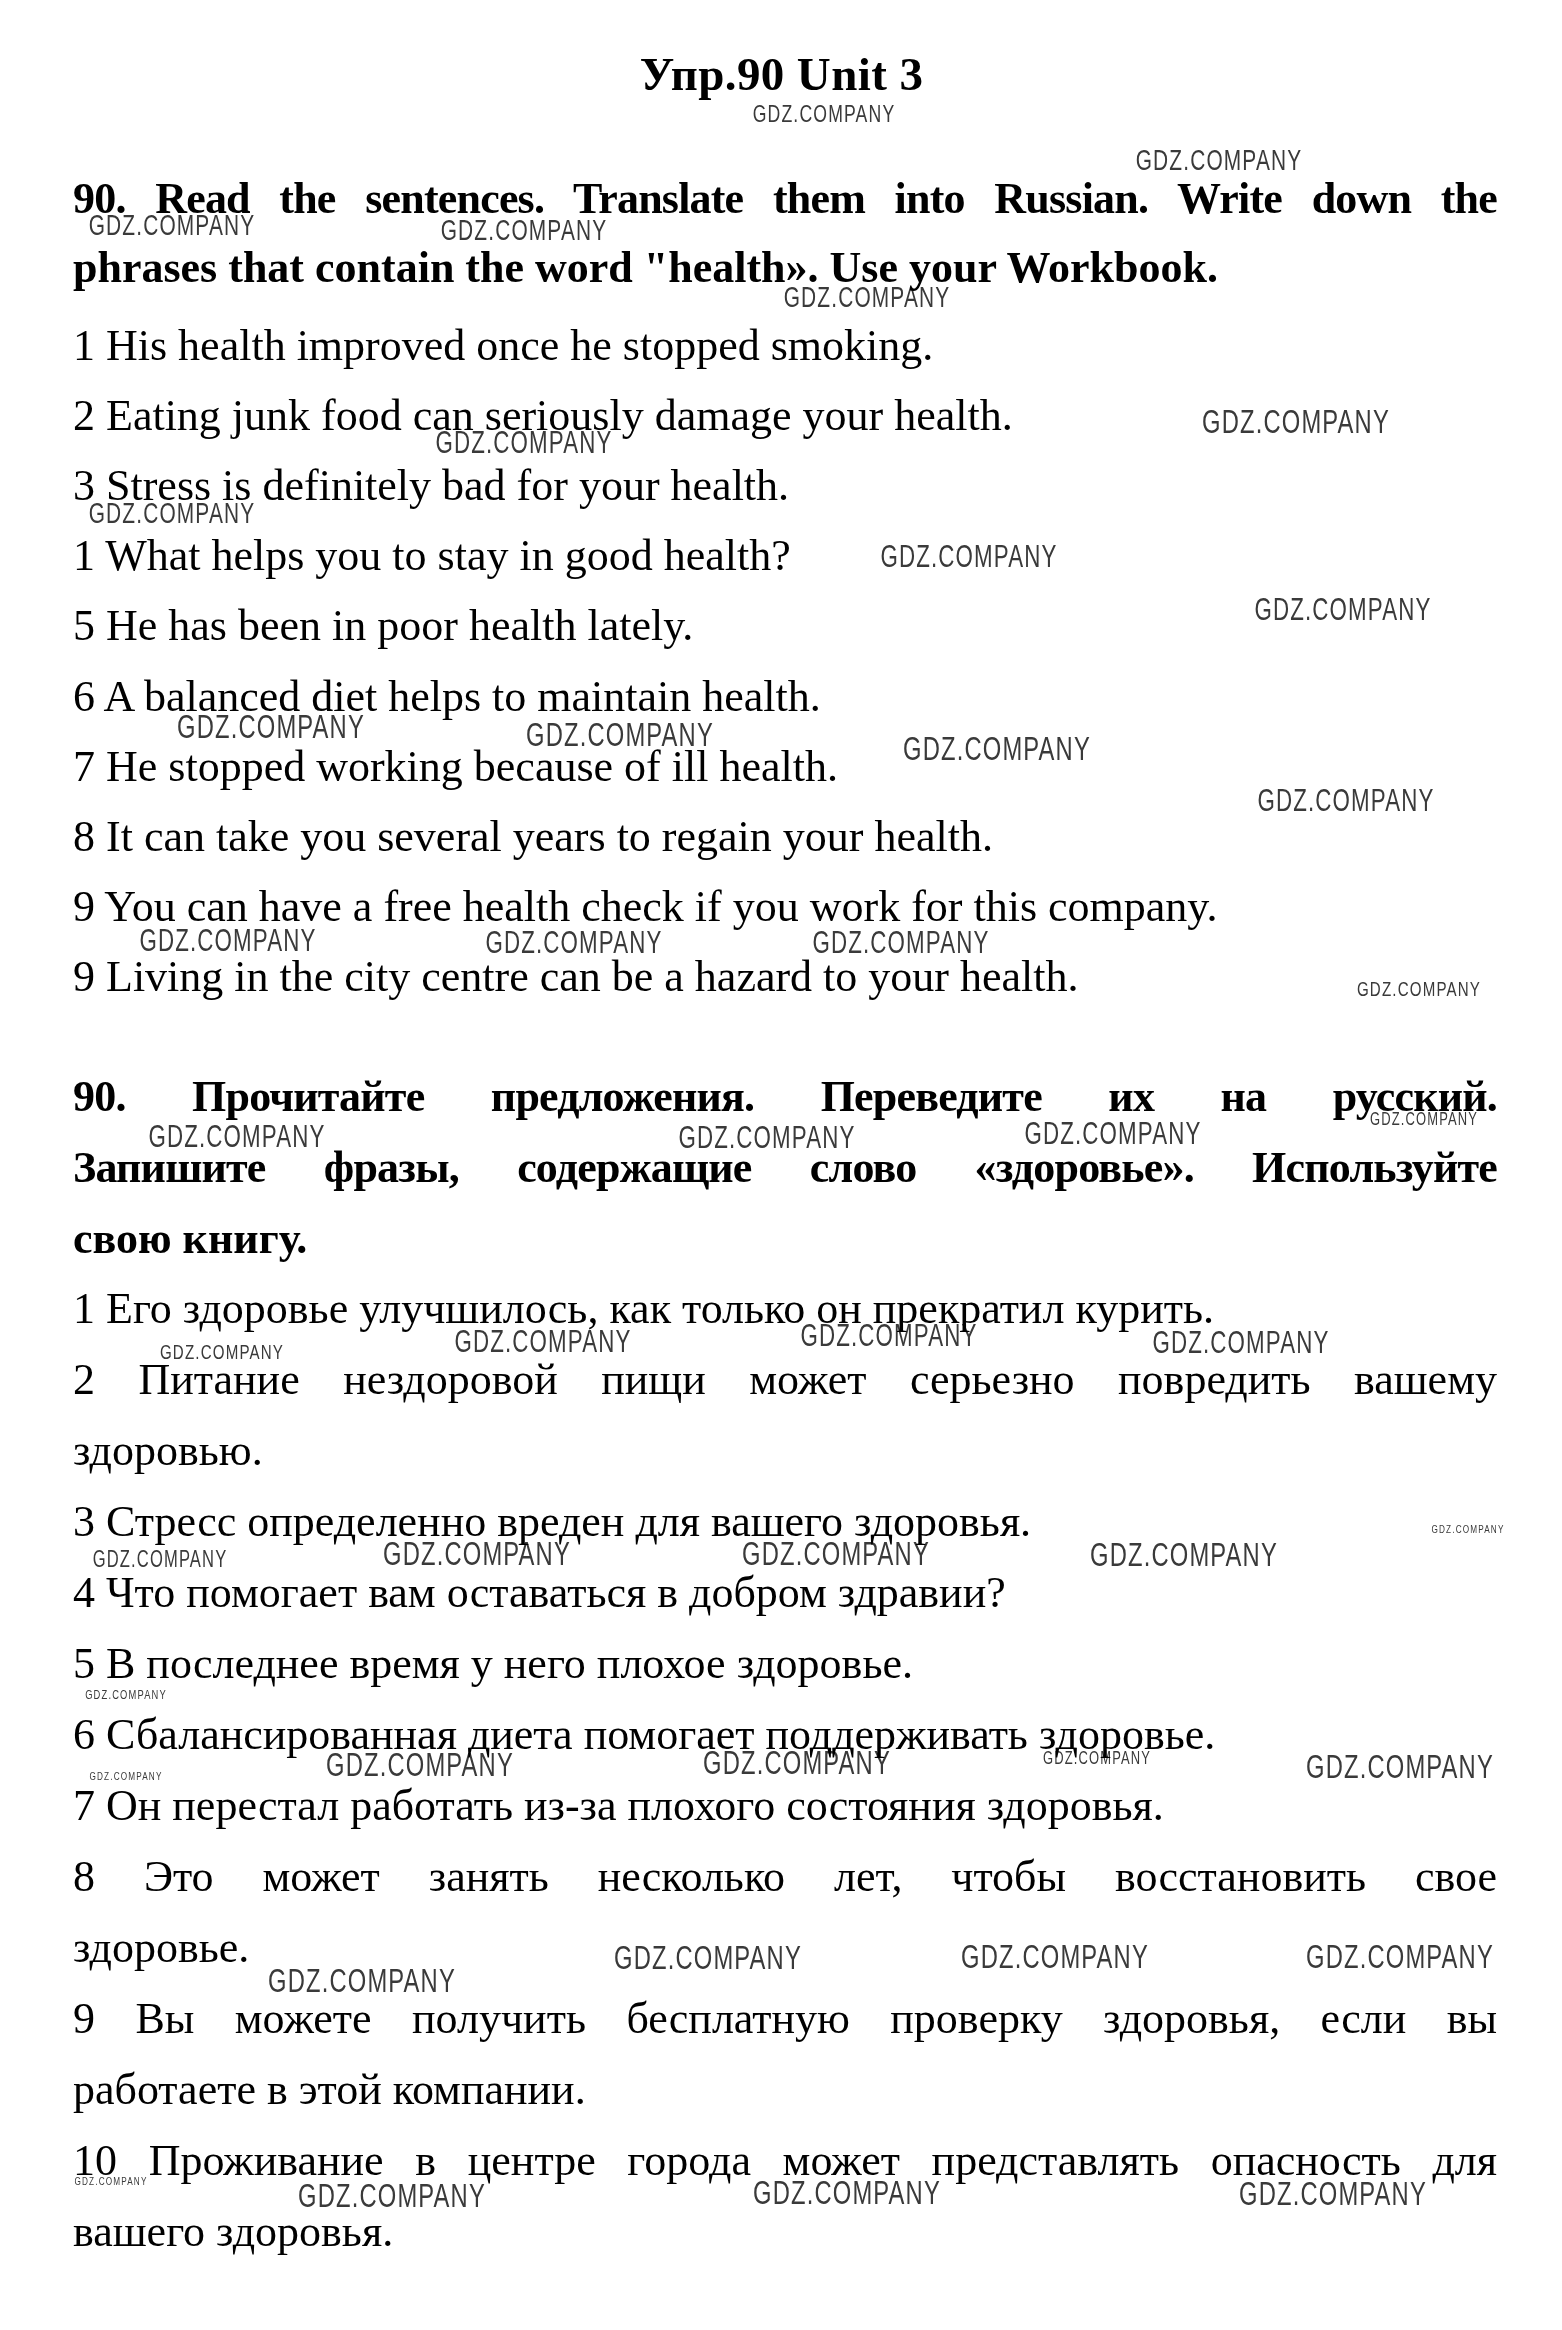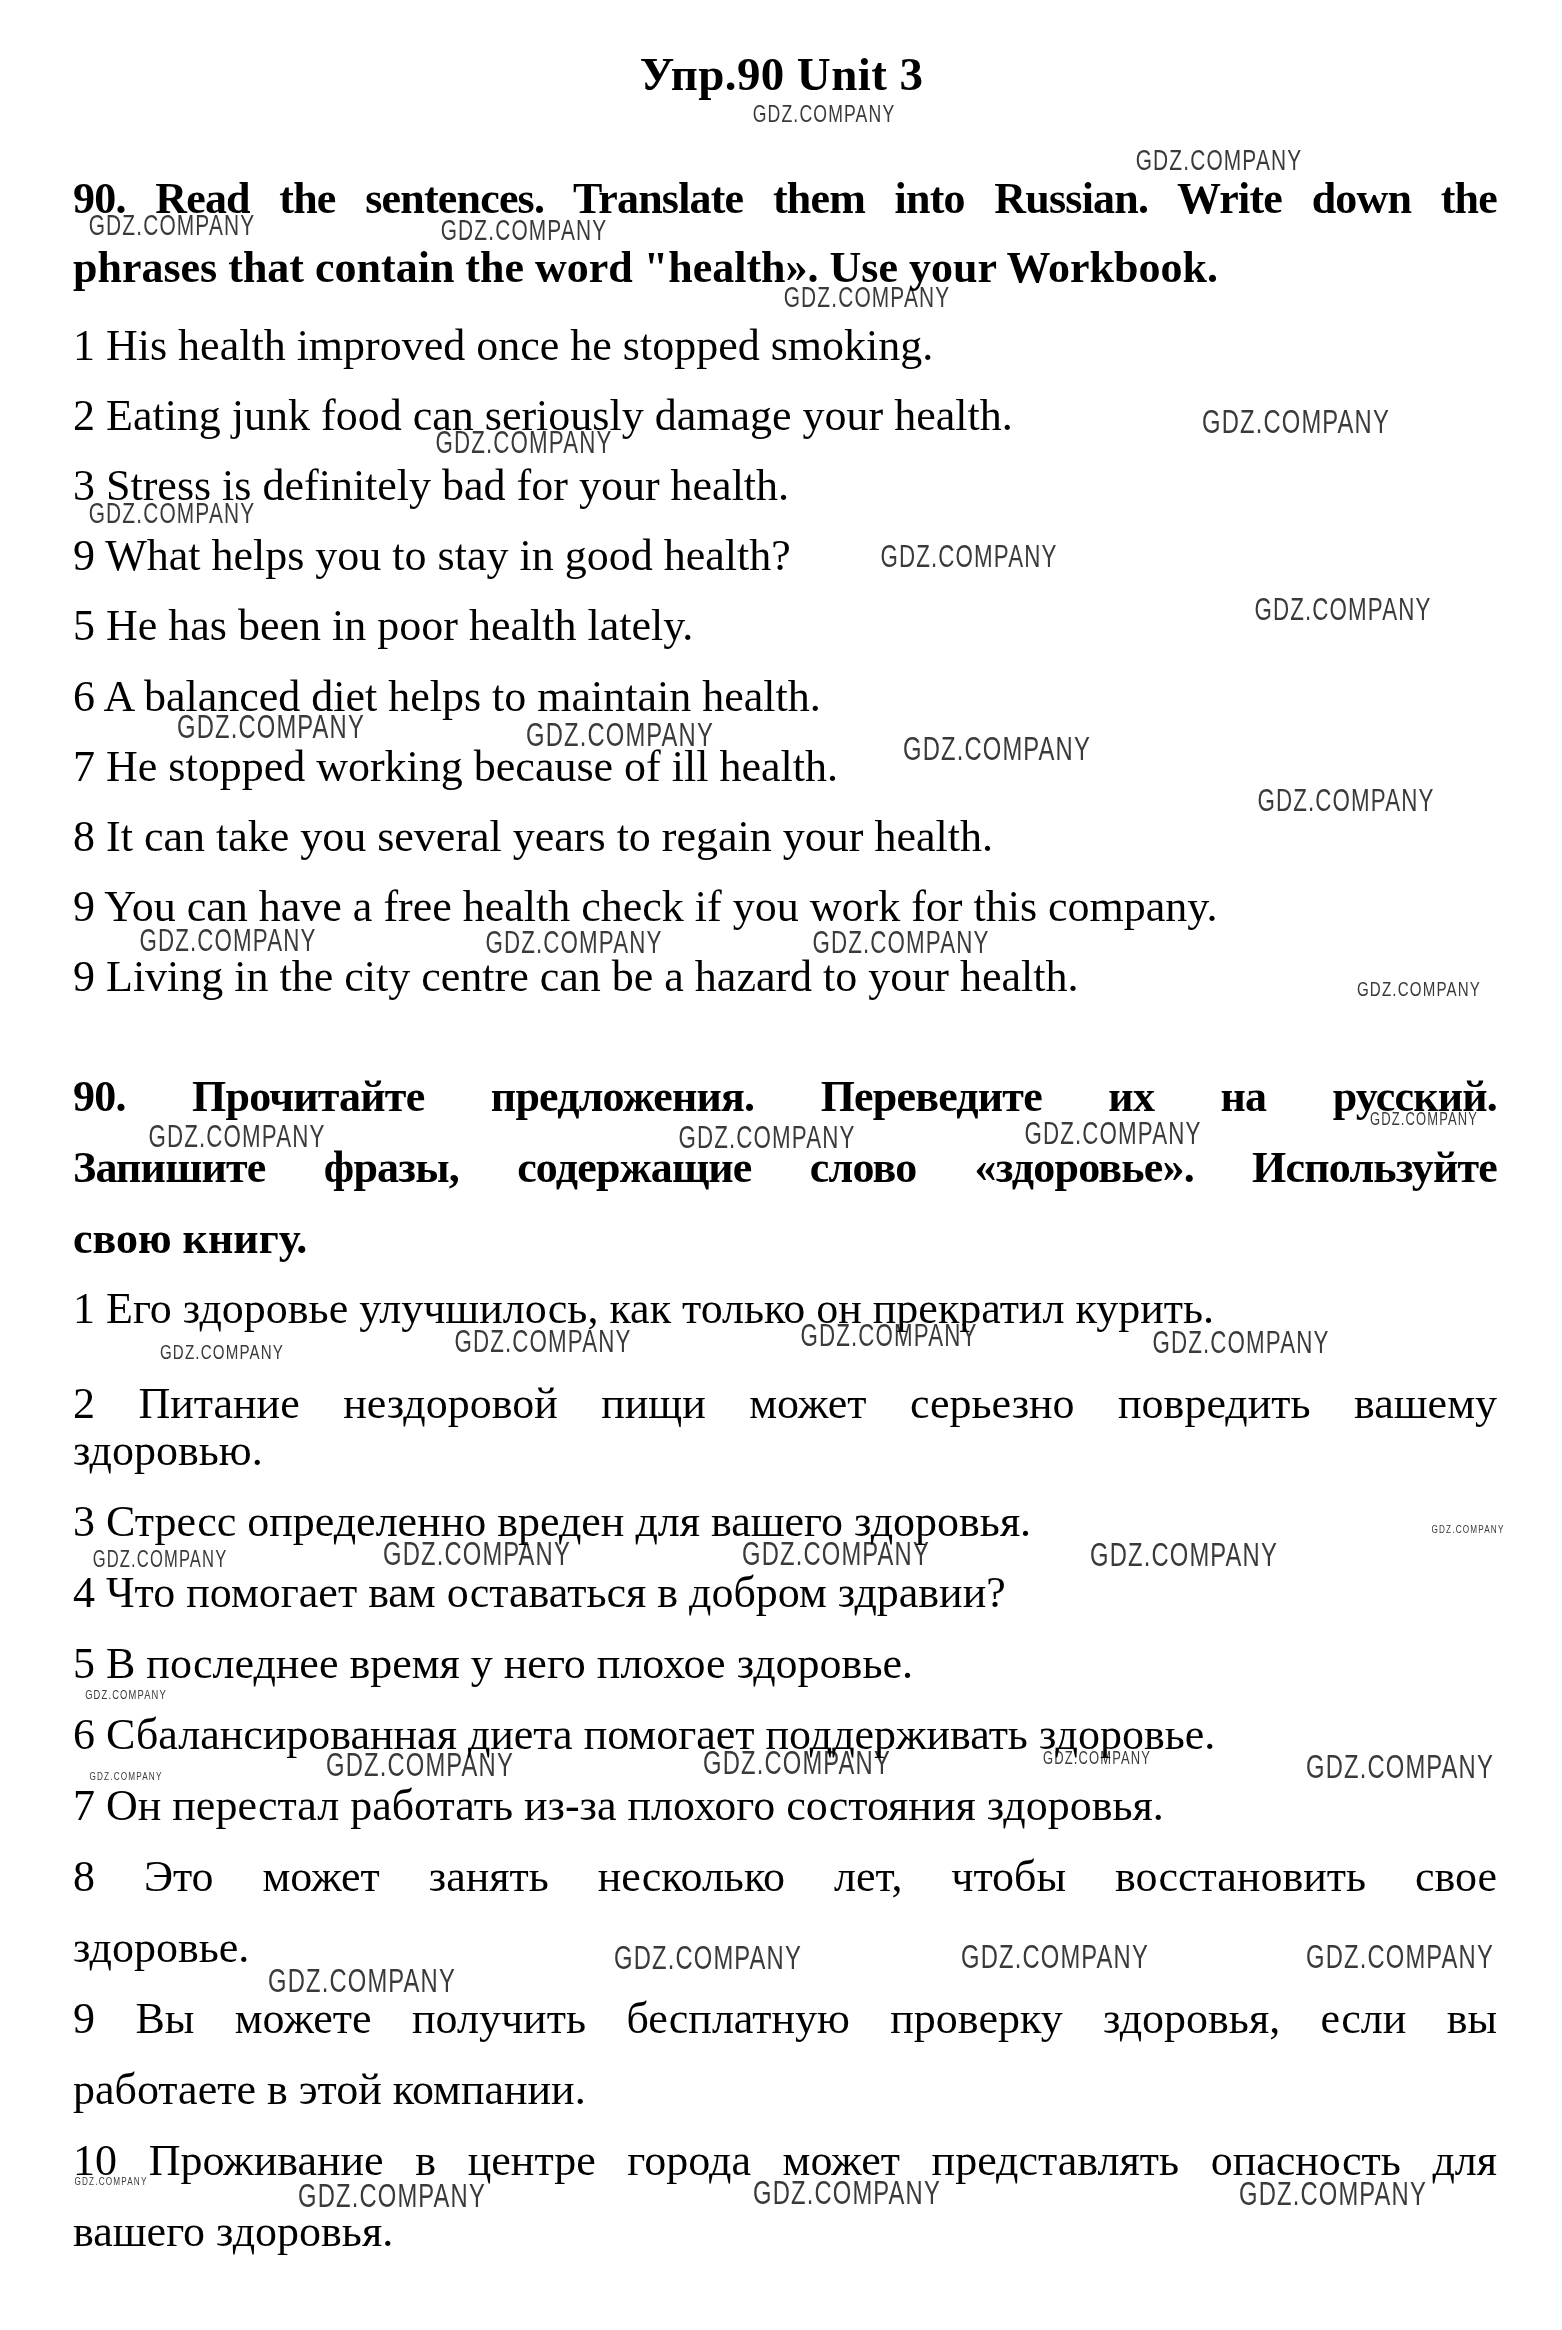--- a/index.html
+++ b/index.html
@@ -99,34 +99,34 @@
       <div class="wm" style="left: 847px; top: 2176px; font-size: 33px; color: rgb(58, 58, 58);">GDZ.COMPANY</div>
       <div class="wm" style="left: 1333px; top: 2177px; font-size: 33px; color: rgb(58, 58, 58);">GDZ.COMPANY</div>
     </div>
   <div class="title">Упр.90 Unit 3</div>
   <section id="english-section">
       <div class="line justify bold" style="top: 177px;">90. Read the sentences. Translate them into Russian. Write down the</div>
       <div class="line bold" style="top: 246px;">phrases that contain the word "health». Use your Workbook.</div>
       <div class="line" style="top: 324px;">1 His health improved once he stopped smoking.</div>
       <div class="line" style="top: 394px;">2 Eating junk food can seriously damage your health.</div>
       <div class="line" style="top: 464px;">3 Stress is definitely bad for your health.</div>
-      <div class="line" style="top: 534px;">9 What helps you to stay in good health?</div>
+      <div class="line" style="top: 534px;">1 What helps you to stay in good health?</div>
       <div class="line" style="top: 604px;">5 He has been in poor health lately.</div>
       <div class="line" style="top: 675px;">6 A balanced diet helps to maintain health.</div>
       <div class="line" style="top: 745px;">7 He stopped working because of ill health.</div>
       <div class="line" style="top: 815px;">8 It can take you several years to regain your health.</div>
       <div class="line" style="top: 885px;">9 You can have a free health check if you work for this company.</div>
       <div class="line" style="top: 955px;">9 Living in the city centre can be a hazard to your health.</div>
     </section>
   <section id="russian-section">
       <div class="line justify bold" style="top: 1075px;">90. Прочитайте предложения. Переведите их на русский.</div>
       <div class="line justify bold" style="top: 1146px;">Запишите фразы, содержащие слово «здоровье». Используйте</div>
       <div class="line bold" style="top: 1217px;">свою книгу.</div>
       <div class="line" style="top: 1287px;">1 Его здоровье улучшилось, как только он прекратил курить.</div>
-      <div class="line justify" style="top: 1358px; margin-top: 24px;">2 Питание нездоровой пищи может серьезно повредить вашему</div>
+      <div class="line justify" style="top: 1358px;">2 Питание нездоровой пищи может серьезно повредить вашему</div>
       <div class="line" style="top: 1429px;">здоровью.</div>
       <div class="line" style="top: 1500px;">3 Стресс определенно вреден для вашего здоровья.</div>
       <div class="line" style="top: 1571px;">4 Что помогает вам оставаться в добром здравии?</div>
       <div class="line" style="top: 1642px;">5 В последнее время у него плохое здоровье.</div>
       <div class="line" style="top: 1713px;">6 Сбалансированная диета помогает поддерживать здоровье.</div>
       <div class="line" style="top: 1784px;">7 Он перестал работать из-за плохого состояния здоровья.</div>
       <div class="line justify" style="top: 1855px;">8 Это может занять несколько лет, чтобы восстановить свое</div>
       <div class="line" style="top: 1926px;">здоровье.</div>
       <div class="line justify" style="top: 1997px;">9 Вы можете получить бесплатную проверку здоровья, если вы</div>
       <div class="line" style="top: 2068px;">работаете в этой компании.</div>

